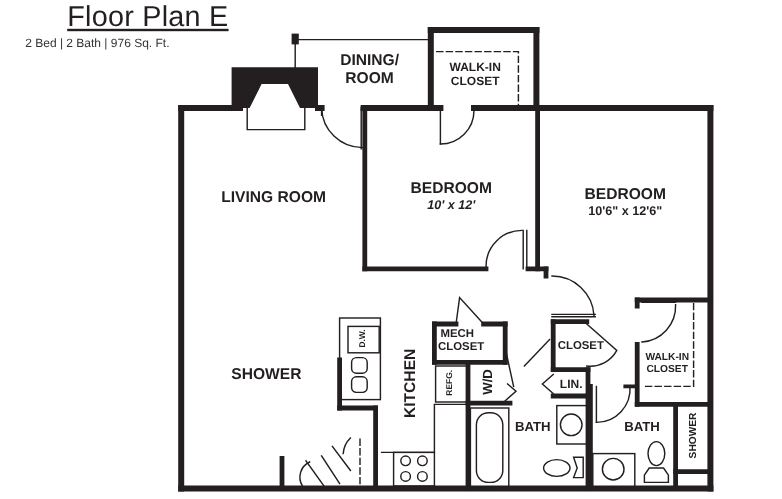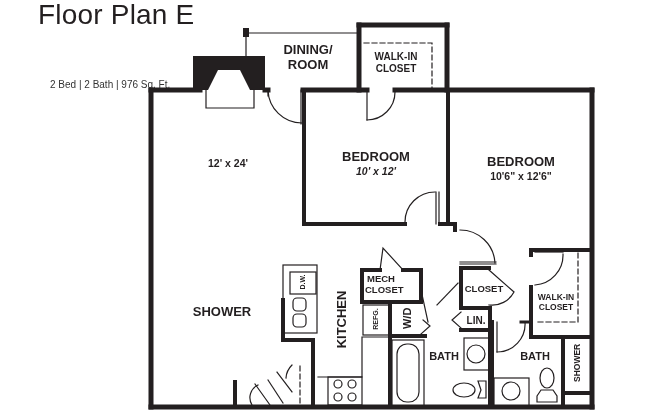--- a/index.html
+++ b/index.html
@@ -1,18 +1,18 @@
 <!DOCTYPE html>
 <html><head>
   <meta charset="utf-8">
   <style>
     html, body { margin: 0; padding: 0; background: #ffffff; }
     body { width: 652px; height: 416px; position: relative; overflow: hidden; font-family: "Liberation Sans", sans-serif; color: #231f20; }
-    .title { position: absolute; left: 38px; top: 0px; font-size: 28px; font-weight: 400; letter-spacing: 0.2px; line-height: 30px; }
-    .subtitle { position: absolute; left: 50px; top: 31px; font-size: 10px; line-height: 12px; color: #333; margin-top: 48px; }
+    .title { position: absolute; left: 56px; top: 0px; font-size: 24px; font-weight: 400; letter-spacing: 0.2px; line-height: 30px; text-decoration: underline; }
+    .subtitle { position: absolute; left: 21px; top: 31px; font-size: 10px; line-height: 12px; color: #333; }
     svg.plan { position: absolute; left: 0; top: 0; }
     .lbl { position: absolute; font-weight: 700; text-align: center; white-space: nowrap; line-height: 1.15; color: #231f20; }
     .dim { font-weight: 700; }
     .vert { transform: rotate(-90deg); transform-origin: center center; }
   </style>
 </head>
 <body>
 
 <div class="title">Floor Plan E</div>
 <div class="subtitle">2 Bed | 2 Bath | 976 Sq. Ft.</div>
@@ -163,21 +163,21 @@
 
 <div class="lbl" style="left:278px; top:43px; width:60px; font-size:13px;">
   <div>DINING/</div>
   <div>ROOM</div>
 </div>
 <div class="lbl" style="left:364px; top:51px; width:64px; font-size:10px;">
   <div>WALK-IN</div>
   <div>CLOSET</div>
 </div>
 <div class="lbl" style="left:168px; top:157px; width:120px; font-size:13px;">
-  <div class="dim" style="font-size:10.5px;">12' x 24'</div>
+  <div>LIVING ROOM</div>
 </div>
 <div class="lbl" style="left:320px; top:150px; width:112px; font-size:13px;">
   <div>BEDROOM</div>
   <div class="dim" style="font-size:10.5px;font-style:italic;">10' x 12'</div>
 </div>
 <div class="lbl" style="left:462px; top:155px; width:118px; font-size:13px;">
   <div>BEDROOM</div>
   <div class="dim" style="font-size:10.5px;">10'6" x 12'6"</div>
 </div>
 <div class="lbl" style="left:186px; top:305px; width:72px; font-size:13px;">SHOWER</div>

